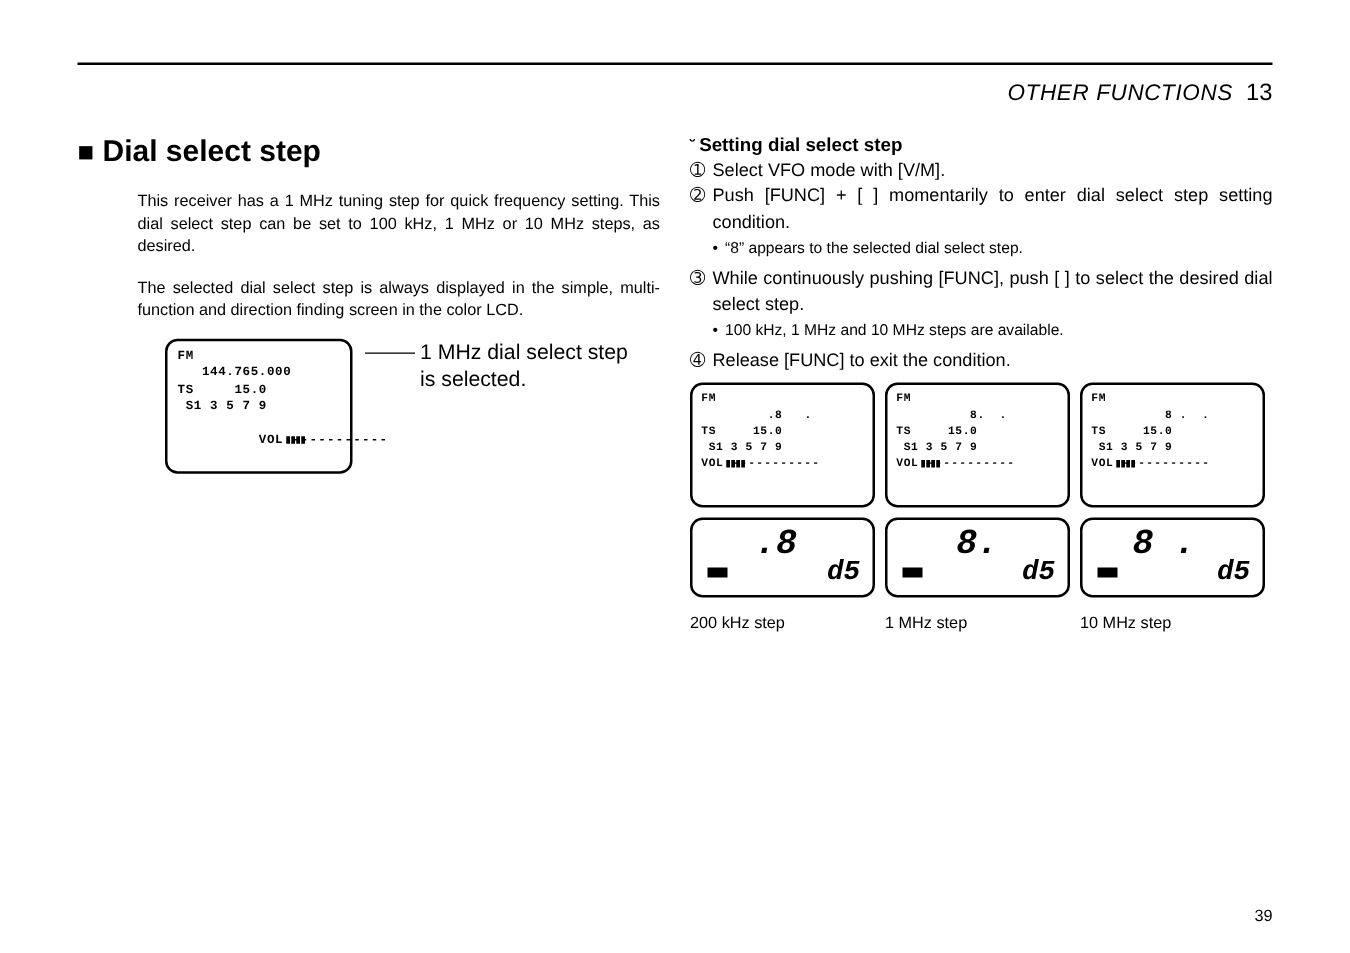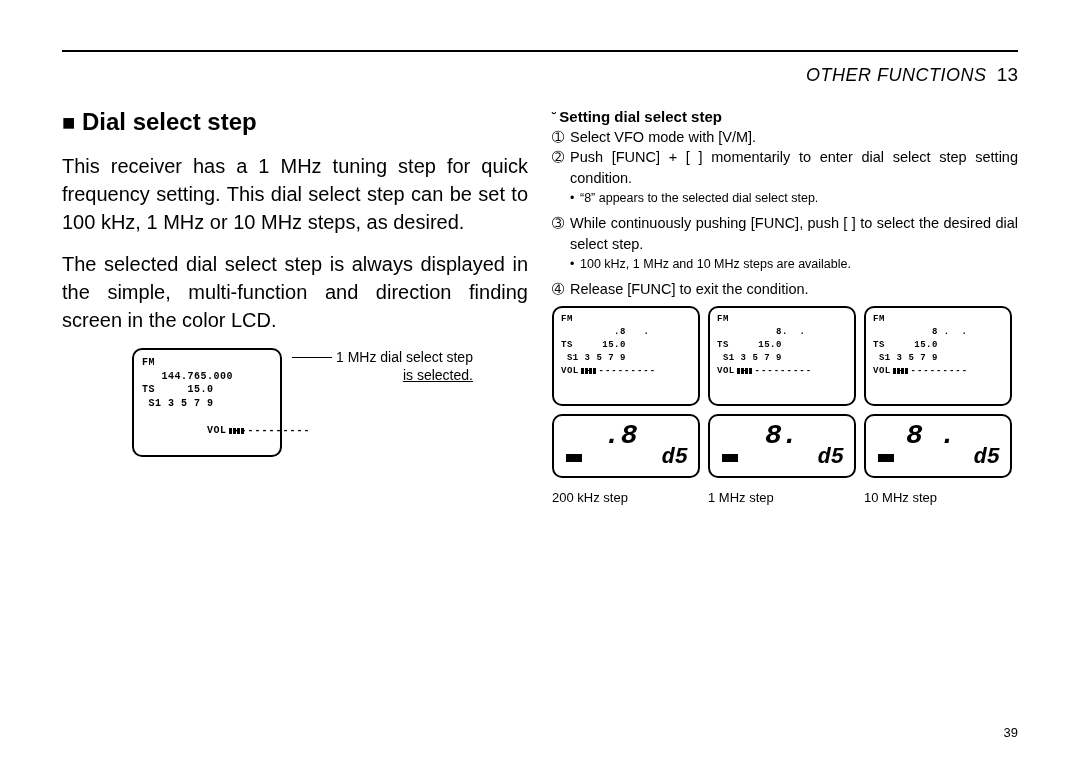--- a/index.html
+++ b/index.html
@@ -13,21 +13,21 @@
     padding: 50px 62px 30px 62px;
   }
   .hrule { border-top: 2px solid #000; margin-bottom: 12px; }
   .header-row { text-align: right; margin-bottom: 22px; }
   .header-label { font-size: 18px; letter-spacing: 0.5px; display:inline;font-style:italic; }
   .header-num { font-size: 19px; font-weight: 400; display:inline; margin-left: 6px; }
   .columns { display: flex; gap: 24px; }
   .col { flex: 1; min-width: 0; }
   .section-title { font-size: 24px; font-weight: 700; margin-bottom: 16px; }
   .sq { font-size: 22px; }
-  .body-text { font-size: 20px; line-height: 1.4; text-align: justify; margin-bottom: 14px; }
+  .body-text { font-size: 13px; line-height: 1.4; text-align: justify; margin-bottom: 14px; margin-left: 48px; }
   .sub-title { font-size: 15px; font-weight: 700; margin-bottom: 2px; }
   .diamond { font-size: 13px; margin-right: 3px; }
   .step-line { font-size: 14.5px; line-height: 1.4; text-align: justify; display:flex; }
   .step-marker { flex: 0 0 18px; }
   .step-body { flex: 1; }
   .bullet-line { font-size: 12.5px; line-height: 1.4; margin: 2px 0 6px 18px; display:flex; }
   .bullet-dot { flex:0 0 10px; }
   .diagram-row { display:flex; align-items:flex-start; gap:10px; margin: 6px 0 16px 70px; }
   .lcd {
     border: 2px solid #000;
@@ -42,21 +42,21 @@
   }
   .lcd .row { white-space: pre; }
   .volbar::after{
     content:"";
     display:inline-block;
     width:3px; height:6px; background:#000;
     box-shadow: 4px 0 #000, 8px 0 #000, 12px 0 #000;
     margin: 0 2px -1px 2px;
   }
   .voldash { letter-spacing: 1px; }
-  .arrow-caption { font-size: 14px; line-height:1.3;text-align:right; }
+  .arrow-caption { font-size: 17px; line-height:1.3; }
   .lcd-grid { display:flex; gap:8px; margin-top:6px; }
   .lcd-small {
     border: 2px solid #000;
     border-radius: 10px;
     width: 148px;
     height: 100px;
     padding: 5px 7px 3px 7px;
     font-family: "Courier New", monospace;
     font-size: 9px;
     font-weight: 700;
@@ -122,21 +122,21 @@
         <div class="row">FM</div>
         <div class="row">   144.765.000</div>
         <div class="row">TS     15.0</div>
         <div class="row"> S1 3 5 7 9</div>
         <div class="row">
           <span>VOL</span><span class="volbar"></span><span class="voldash">-----------</span>
         </div>
       </div>
       <div>
         <div class="arrow-caption pointer-line">1 MHz dial select step</div>
-        <div class="arrow-caption" style="margin-left:44px;text-decoration:underline;">is selected.</div>
+        <div class="arrow-caption" style="margin-left:44px;">is selected.</div>
       </div>
     </div>
 
   </div>
 
   <div class="col">
     <div class="sub-title">
       <span class="diamond">˘</span><span>Setting dial select step</span>
     </div>
 

